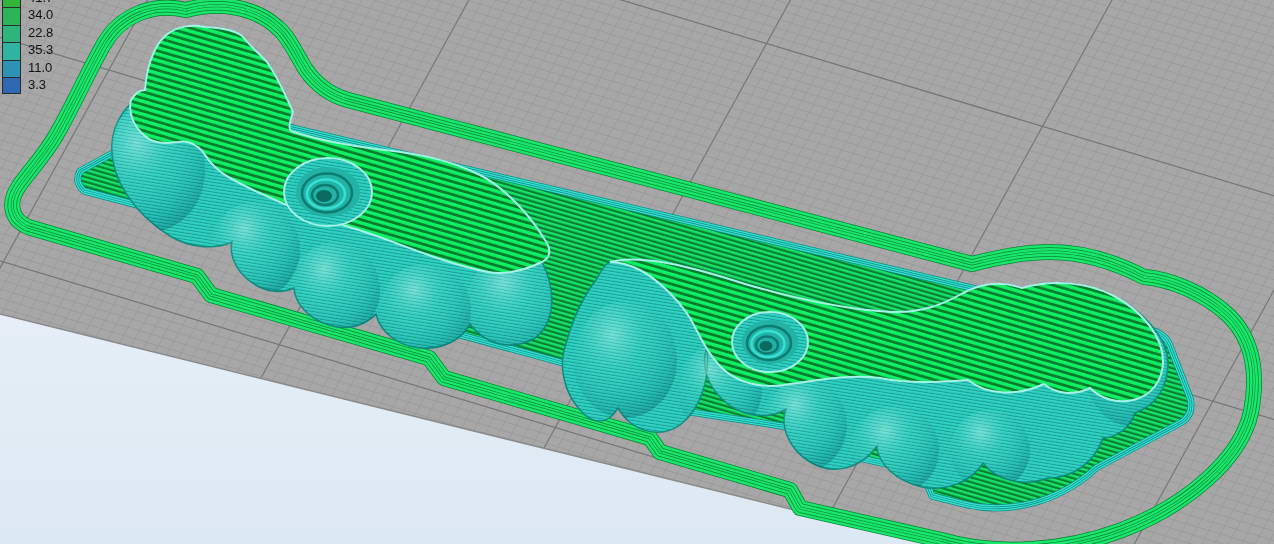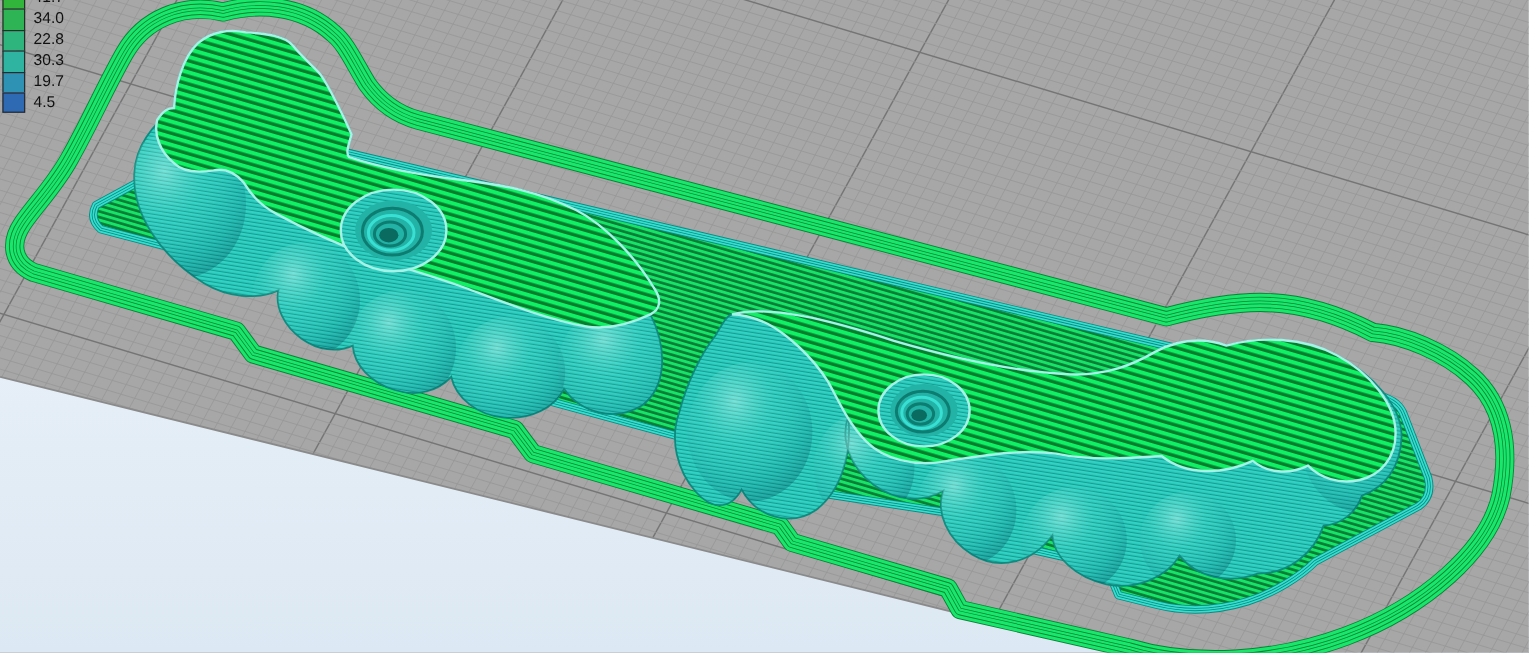--- a/index.html
+++ b/index.html
@@ -495,24 +495,24 @@
   <div class="legrow">
         <div class="legswatch" style="background: rgb(46, 180, 85);"></div>
         <div class="leglabel">34.0</div>
       </div>
   <div class="legrow">
         <div class="legswatch" style="background: rgb(46, 180, 125);"></div>
         <div class="leglabel">22.8</div>
       </div>
   <div class="legrow">
         <div class="legswatch" style="background: rgb(46, 180, 160);"></div>
-        <div class="leglabel">30.3</div>
+        <div class="leglabel">35.3</div>
       </div>
   <div class="legrow">
         <div class="legswatch" style="background: rgb(46, 146, 180);"></div>
-        <div class="leglabel">19.7</div>
+        <div class="leglabel">11.0</div>
       </div>
   <div class="legrow">
         <div class="legswatch" style="background: rgb(46, 106, 180);"></div>
-        <div class="leglabel">4.5</div>
+        <div class="leglabel">3.3</div>
       </div>
 </div>
 </div>
 
 </body></html>

